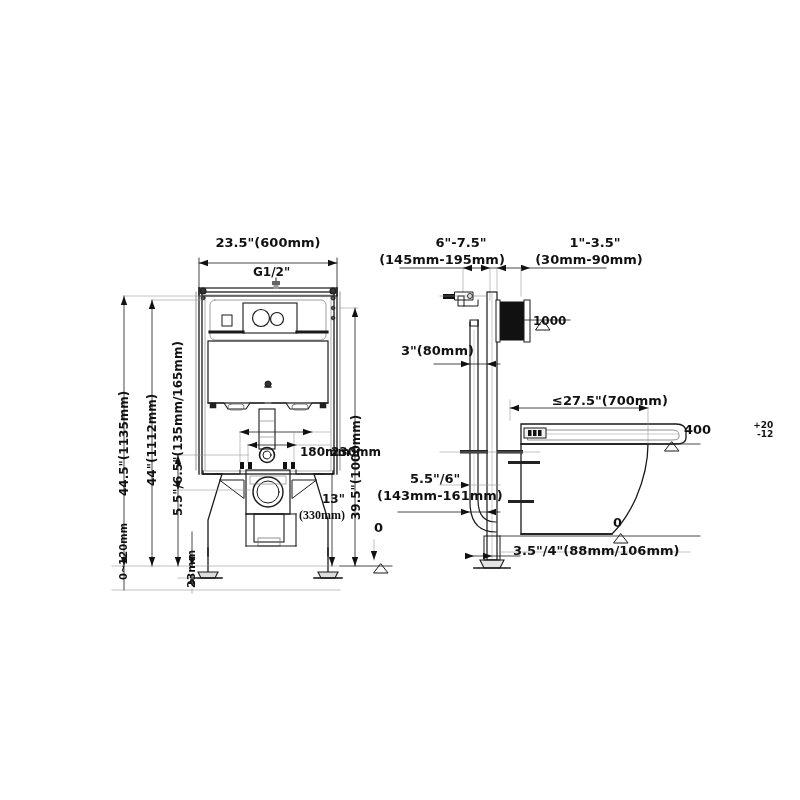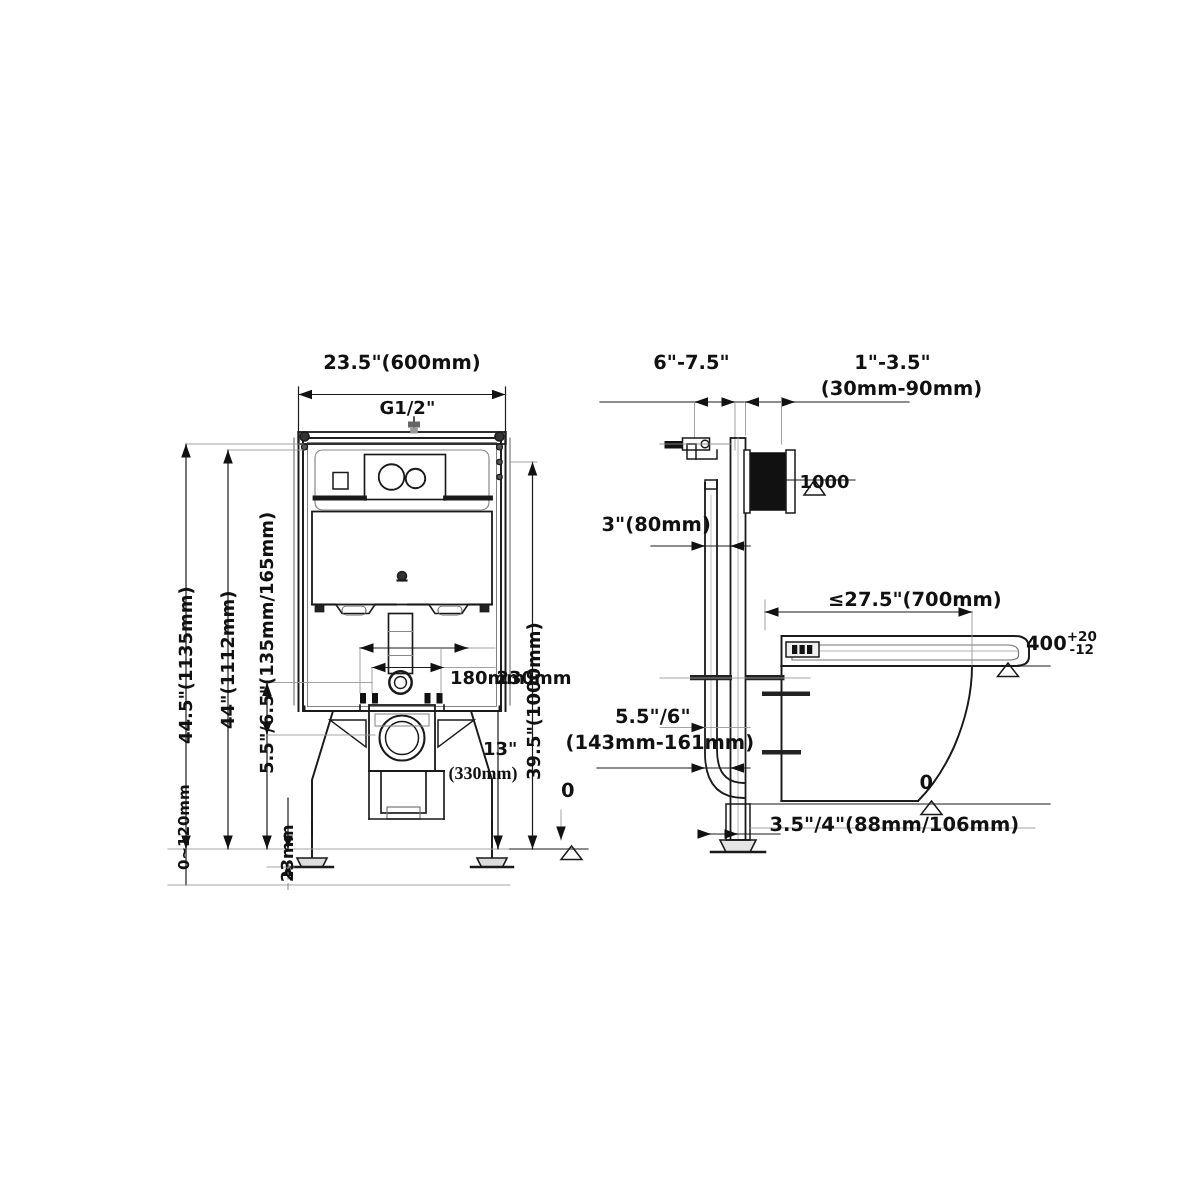--- a/index.html
+++ b/index.html
@@ -9,21 +9,21 @@
   svg.layer{position:absolute;left:0;top:0;width:800px;height:800px;}
   .lbl{position:absolute;color:#111;font-weight:700;white-space:nowrap;
        font-family:"DejaVu Sans","Liberation Sans",sans-serif;line-height:1.12;}
   .s13{font-size:13px;}
   .s12{font-size:12px;}
   .s11{font-size:11px;}
   .s10{font-size:10px;}
   .vert{transform-origin:0 0;}
   .ctr{text-align:center;}
   .tol{display:inline-block;font-size:9px;line-height:1.0;vertical-align:middle;
-       text-align:center;}
+       text-align:right;margin-left:42px;}
 </style>
 </head>
 <body>
 
 <div id="stage">
 
   <svg class="layer" viewBox="0 0 800 800">
     <g fill="none" stroke="#1a1a1a" stroke-width="1" stroke-linecap="square">
 
       <g>
@@ -323,23 +323,24 @@
   <div class="lbl s12" style="left:300px;top:446px;">180mm</div>
 
   <div class="lbl s12" style="left:322px;top:493px;">13"</div>
   <div class="lbl s12" style="left:299px;top:509px;font-family:Liberation Serif, serif;">(330mm)</div>
 
   <div class="lbl s10 vert" style="left:118px;top:580px;transform:rotate(-90deg);">0~120mm</div>
 
   <div class="lbl s11 vert" style="left:186px;top:588px;transform:rotate(-90deg);">23mm</div>
 
   <div class="lbl s13 ctr" style="left:396px;top:236px;width:130px;">6"-7.5"</div>
+  <div class="lbl s13 ctr" style="left:352px;top:253px;width:180px;">(145mm-195mm)</div>
 
   <div class="lbl s13 ctr" style="left:530px;top:236px;width:130px;">1"-3.5"</div>
-  <div class="lbl s13 ctr" style="left:516px;top:253px;width:170px;">(30mm-90mm)</div>
+  <div class="lbl s13 ctr" style="left:504px;top:253px;width:170px;">(30mm-90mm)</div>
 
   <div class="lbl s13" style="left:401px;top:344px;">3"(80mm)</div>
 
   <div class="lbl s12" style="left:533px;top:315px;">1000</div>
 
   <div class="lbl s13" style="left:552px;top:394px;">≤27.5"(700mm)</div>
 
   <div class="lbl s13" style="left:650px;top:421px;padding-left:34px;">
     <span>400</span><span class="tol"><span style="display:block">+20</span><span style="display:block">-12</span></span>
   </div>

